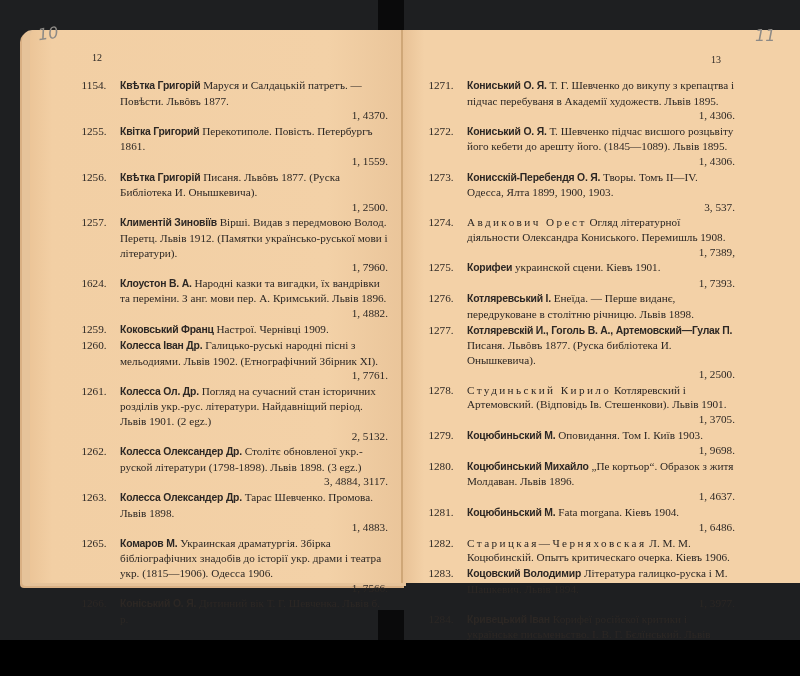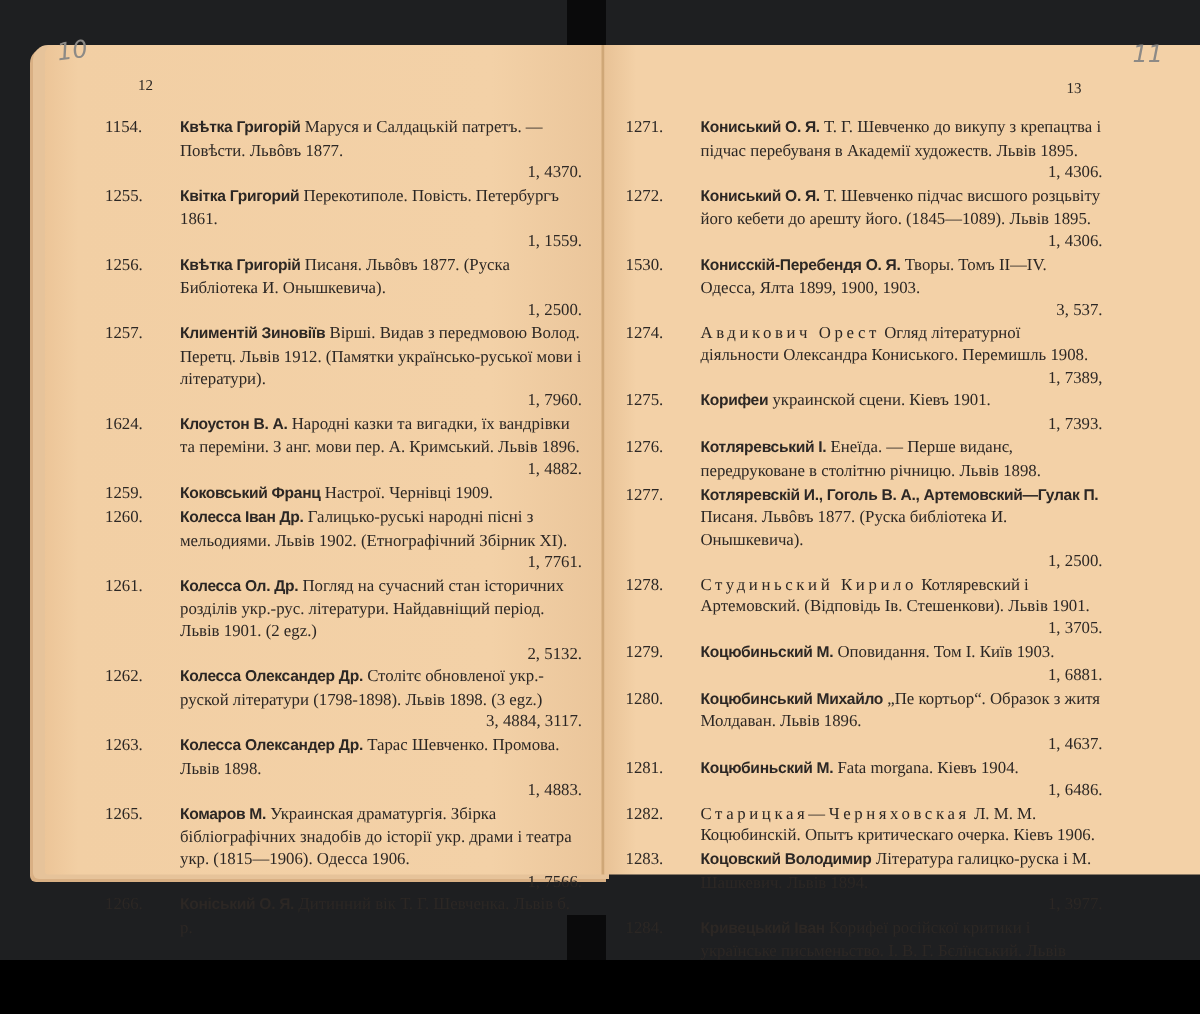--- a/index.html
+++ b/index.html
@@ -9,21 +9,21 @@
   .spine-b { position:absolute; left:378px; top:610px; width:26px; height:30px; background:#0a0a0b; }
   .page-stack { position:absolute; left:22px; top:30px; width:384px; height:556px; background:#e6c39a; border-radius:10px 0 0 4px; box-shadow: -2px 2px 0 #d9b084; }
   .page { position:absolute; top:30px; height:553px; background:#f2cfa4; }
   .page.left { left:30px; width:372px; border-radius:6px 0 0 2px; background:linear-gradient(90deg,#ecc598 0%,#f2cfa4 6%,#f3d1a7 80%,#eac59a 100%); }
   .page.right { left:403px; width:425px; background:linear-gradient(90deg,#e8c296 0%,#f3d1a7 5%,#f3d1a7 95%,#eecb9f 100%); }
   .gutter { position:absolute; left:401px; top:30px; width:2px; height:553px; background:#cfa777; }
   .pencil { position:absolute; font-family:"DejaVu Sans", sans-serif; color:#8d8a86; font-size:16px; font-style:italic; }
   .pageno { position:absolute; font-size:10px; color:#2b2724; }
   .col { position:absolute; font-size:11.2px; line-height:14.6px; color:#2c2724; }
   .entry { position:relative; padding-left:50px; margin-bottom:1px; }
-  .num { position:absolute; left:0; width:48px; text-align:left; }
+  .num { position:absolute; left:0; width:48px; text-align:center; }
   .auth { font-family:"Liberation Sans", sans-serif; font-weight:bold; font-size:10.4px; letter-spacing:-0.2px;text-align:center; }
   .spaced { letter-spacing:2.4px; }
   .ref { display:block; text-align:right; }
   .clear::after { content:""; display:block; clear:both; }
   .footer { position:absolute; left:0; top:640px; width:800px; height:36px; background:#000; }
   .footer-text { position:absolute; left:3px; top:10px; color:#ffffff; font-family:"Liberation Sans", sans-serif; font-size:15px; font-weight:bold; letter-spacing:-0.2px;margin-top:26px; }
 </style>
 </head>
 <body>
 
@@ -52,27 +52,27 @@
   </div>
 
   <div class="gutter"></div>
 
   <div class="page right">
     <span class="pencil" style="left:352px; top:-4px;">11</span>
     <span class="pageno" style="left:308px; top:24px;">13</span>
     <div class="col" id="right-col" style="left:14px; top:48px; width:318px;">
         <div class="entry clear"><span class="num">1271.</span><span class="auth">Кониський О. Я.</span> <span>Т. Г. Шевченко до викупу з крепацтва і підчас перебуваня в Академії художеств. Львів 1895.</span><span class="ref">1, 4306.</span></div>
         <div class="entry clear"><span class="num">1272.</span><span class="auth">Кониський О. Я.</span> <span>Т. Шевченко підчас висшого розцьвіту його кебети до арешту його. (1845—1089). Львів 1895.</span><span class="ref">1, 4306.</span></div>
-        <div class="entry clear"><span class="num">1530.</span><span class="auth">Конисскій-Перебендя О. Я.</span> <span>Творы. Томъ II—IV. Одесса, Ялта 1899, 1900, 1903.</span><span class="ref">3, 537.</span></div>
+        <div class="entry clear"><span class="num">1273.</span><span class="auth">Конисскій-Перебендя О. Я.</span> <span>Творы. Томъ II—IV. Одесса, Ялта 1899, 1900, 1903.</span><span class="ref">3, 537.</span></div>
         <div class="entry clear"><span class="num">1274.</span><span class="auth spaced" style="font-family: &quot;Liberation Serif&quot;, serif; font-weight: normal; font-size: 11.2px;">Авдикович Орест</span> <span>Огляд літературної діяльности Олександра Кониського. Перемишль 1908.</span><span class="ref">1, 7389,</span></div>
         <div class="entry clear"><span class="num">1275.</span><span class="auth">Корифеи</span> <span>украинской сцени. Кіевъ 1901.</span><span class="ref">1, 7393.</span></div>
         <div class="entry clear"><span class="num">1276.</span><span class="auth">Котляревський І.</span> <span>Енеїда. — Перше виданє, передруковане в столітню річницю. Львів 1898.</span></div>
         <div class="entry clear"><span class="num">1277.</span><span class="auth">Котляревскій И., Гоголь В. А., Артемовский—Гулак П.</span> <span>Писаня. Львôвъ 1877. (Руска библіотека И. Онышкевича).</span><span class="ref">1, 2500.</span></div>
         <div class="entry clear"><span class="num">1278.</span><span class="auth spaced" style="font-family: &quot;Liberation Serif&quot;, serif; font-weight: normal; font-size: 11.2px;">Студиньский Кирило</span> <span>Котляревский і Артемовский. (Відповідь Ів. Стешенкови). Львів 1901.</span><span class="ref">1, 3705.</span></div>
-        <div class="entry clear"><span class="num">1279.</span><span class="auth">Коцюбиньский М.</span> <span>Оповидання. Том I. Київ 1903.</span><span class="ref">1, 6881.</span></div>
+        <div class="entry clear"><span class="num">1279.</span><span class="auth">Коцюбиньский М.</span> <span>Оповидання. Том I. Київ 1903.</span><span class="ref">1, 9698.</span></div>
         <div class="entry clear"><span class="num">1280.</span><span class="auth">Коцюбинський Михайло</span> <span>„Пе кортьор“. Образок з житя Молдаван. Львів 1896.</span><span class="ref">1, 4637.</span></div>
         <div class="entry clear"><span class="num">1281.</span><span class="auth">Коцюбиньский М.</span> <span>Fata morgana. Кіевъ 1904.</span><span class="ref">1, 6486.</span></div>
         <div class="entry clear"><span class="num">1282.</span><span class="auth spaced" style="font-family: &quot;Liberation Serif&quot;, serif; font-weight: normal; font-size: 11.2px;">Старицкая—Черняховская</span> <span>Л. М. М. Коцюбинскій. Опытъ критическаго очерка. Кіевъ 1906.</span></div>
         <div class="entry clear"><span class="num">1283.</span><span class="auth">Коцовский Володимир</span> <span>Література галицко-руска і М. Шашкевич. Львів 1894.</span><span class="ref">1, 3977.</span></div>
         <div class="entry clear"><span class="num">1284.</span><span class="auth">Кривецький Іван</span> <span>Корифеї російскої критики і українське письменьство. I. В. Г. Бєлїнський. Львів 1905</span><span class="ref">1, 6296.</span></div>
         <div class="entry clear"><span class="num">1285.</span><span class="auth">Кримський А.</span> <span>Андрій Лаговський. Повість. Львів 1905.</span></div>
       </div>
   </div>
 </div>
 

